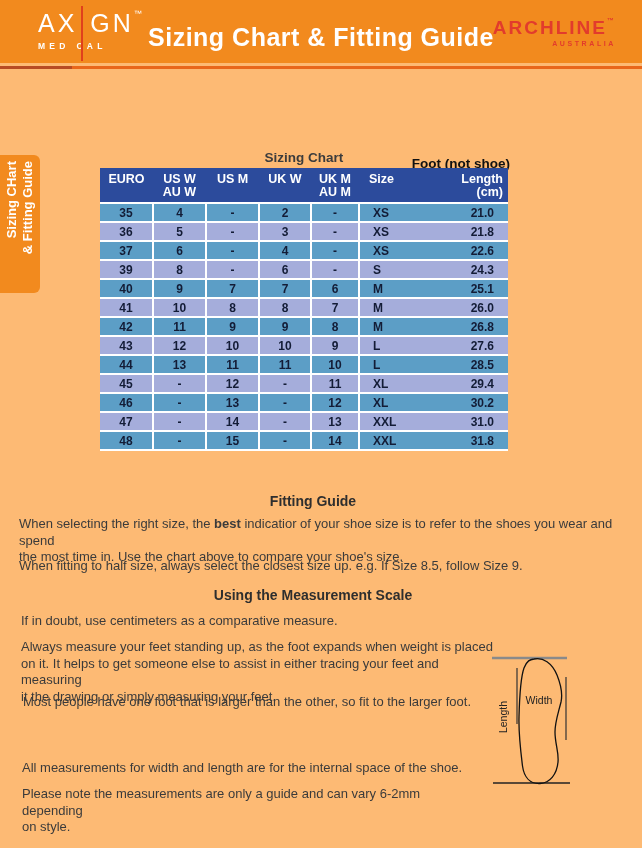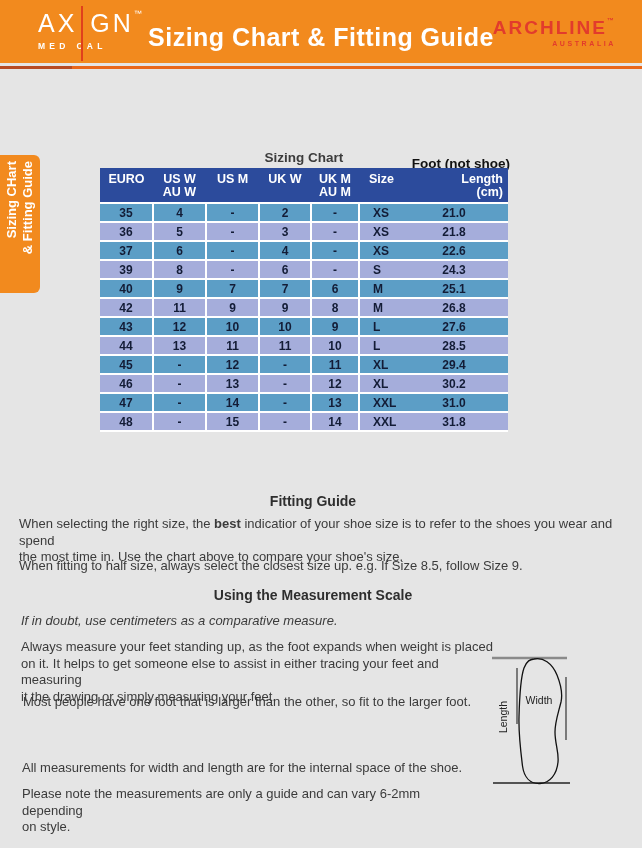--- a/index.html
+++ b/index.html
@@ -1,16 +1,16 @@
 <!DOCTYPE html>
 <html style="--headerOrange: #F28A1E; --ruleOrange: #E9671B; --ruleDark: #B74B24; --axignRed: #E0401C; --archRed: #E23B2C; --tableBlue: #2C4B9C; --rowBlue: #5C9EC6; --rowLav: #A5ADDB; --cellText: #131C36;"><head>
 <meta charset="utf-8">
 <style>
   html,body{margin:0;padding:0;background:#fff;}
-  .page{position:relative;width:642px;height:848px;background:#e5e5e5;overflow:hidden;
+  .page{position:relative;width:642px;height:848px;background:#fdba74;overflow:hidden;
         font-family:"Liberation Sans",sans-serif;}
   
   .topbar{position:absolute;top:0;left:0;width:642px;height:63px;background:var(--headerOrange);}
   .rule{position:absolute;top:66px;left:0;width:642px;height:3px;background:var(--ruleOrange);}
   .rule-dark{position:absolute;left:0;top:0;width:72px;height:3px;background:var(--ruleDark);display:block;}
   .axign{position:absolute;left:38px;top:9px;color:#fff;}
   .axign-name{font-size:25px;letter-spacing:3px;white-space:nowrap;}
   .axign-gap{display:inline-block;width:13px;}
   .axign-sub{font-size:8.5px;font-weight:bold;letter-spacing:4.2px;margin-top:3px;white-space:nowrap;}
   .axign-gap2{display:inline-block;width:7px;}
@@ -42,31 +42,31 @@
   .size-table th .l1{line-height:14px;}
   .size-table th .l2{line-height:13px;}
   .size-table td{font-size:12px;font-weight:bold;color:var(--cellText);text-align:center;
                  height:17px;padding:0;border-bottom:2px solid #fff;}
   .size-table tbody tr:nth-child(odd) td{background:var(--rowBlue);}
   .size-table tbody tr:nth-child(even) td{background:var(--rowLav);}
   .size-table tbody td:nth-child(-n+5){border-right:2px solid #fff;}
   .size-table th:nth-child(6){text-align:left;padding-left:10px;}
   .size-table td:nth-child(6){text-align:left;padding-left:13px;}
   .size-table th:nth-child(7){text-align:right;padding-right:5px;}
-  .size-table td:nth-child(7){text-align:center;padding-right:14px;}
+  .size-table td:nth-child(7){text-align:right;padding-right:14px;}
   
   .h2c{position:absolute;left:5px;width:616px;margin:0;text-align:center;
        font-size:14px;font-weight:bold;color:#2e2e2e;}
   .h-fitting{top:493px;}
   .h-measure{top:587px;}
   .para{position:absolute;margin:0;font-size:13px;line-height:16.5px;color:#3b3b3b;
         white-space:pre-line;}
   .p1{top:516px;left:19px;width:604px;}
   .p2{top:558px;left:19px;width:604px;}
-  .p3{top:613px;left:21px;width:560px;font-style:italic;}
+  .p3{top:613px;left:21px;width:560px;}
   .p4{top:639px;left:21px;width:472px;}
   .p5{top:694px;left:23px;width:560px;}
   .p6{top:760px;left:22px;width:560px;}
   .p7{top:786px;left:22px;width:462px;}
   
   .foot-diagram{position:absolute;left:484px;top:644px;width:100px;height:152px;}
   .foot-diagram svg{display:block;width:100%;height:100%;}
   .diag-label{font-family:"Liberation Sans",sans-serif;font-size:10.5px;fill:#222;}
 </style>
 </head>
@@ -180,20 +180,29 @@
         <tr>
           <td>40</td>
           <td>9</td>
           <td>7</td>
           <td>7</td>
           <td>6</td>
           <td>M</td>
           <td>25.1</td>
         </tr>
         <tr>
+          <td>41</td>
+          <td>10</td>
+          <td>8</td>
+          <td>8</td>
+          <td>7</td>
+          <td>M</td>
+          <td>26.0</td>
+        </tr>
+        <tr>
           <td>42</td>
           <td>11</td>
           <td>9</td>
           <td>9</td>
           <td>8</td>
           <td>M</td>
           <td>26.8</td>
         </tr>
         <tr>
           <td>43</td>

